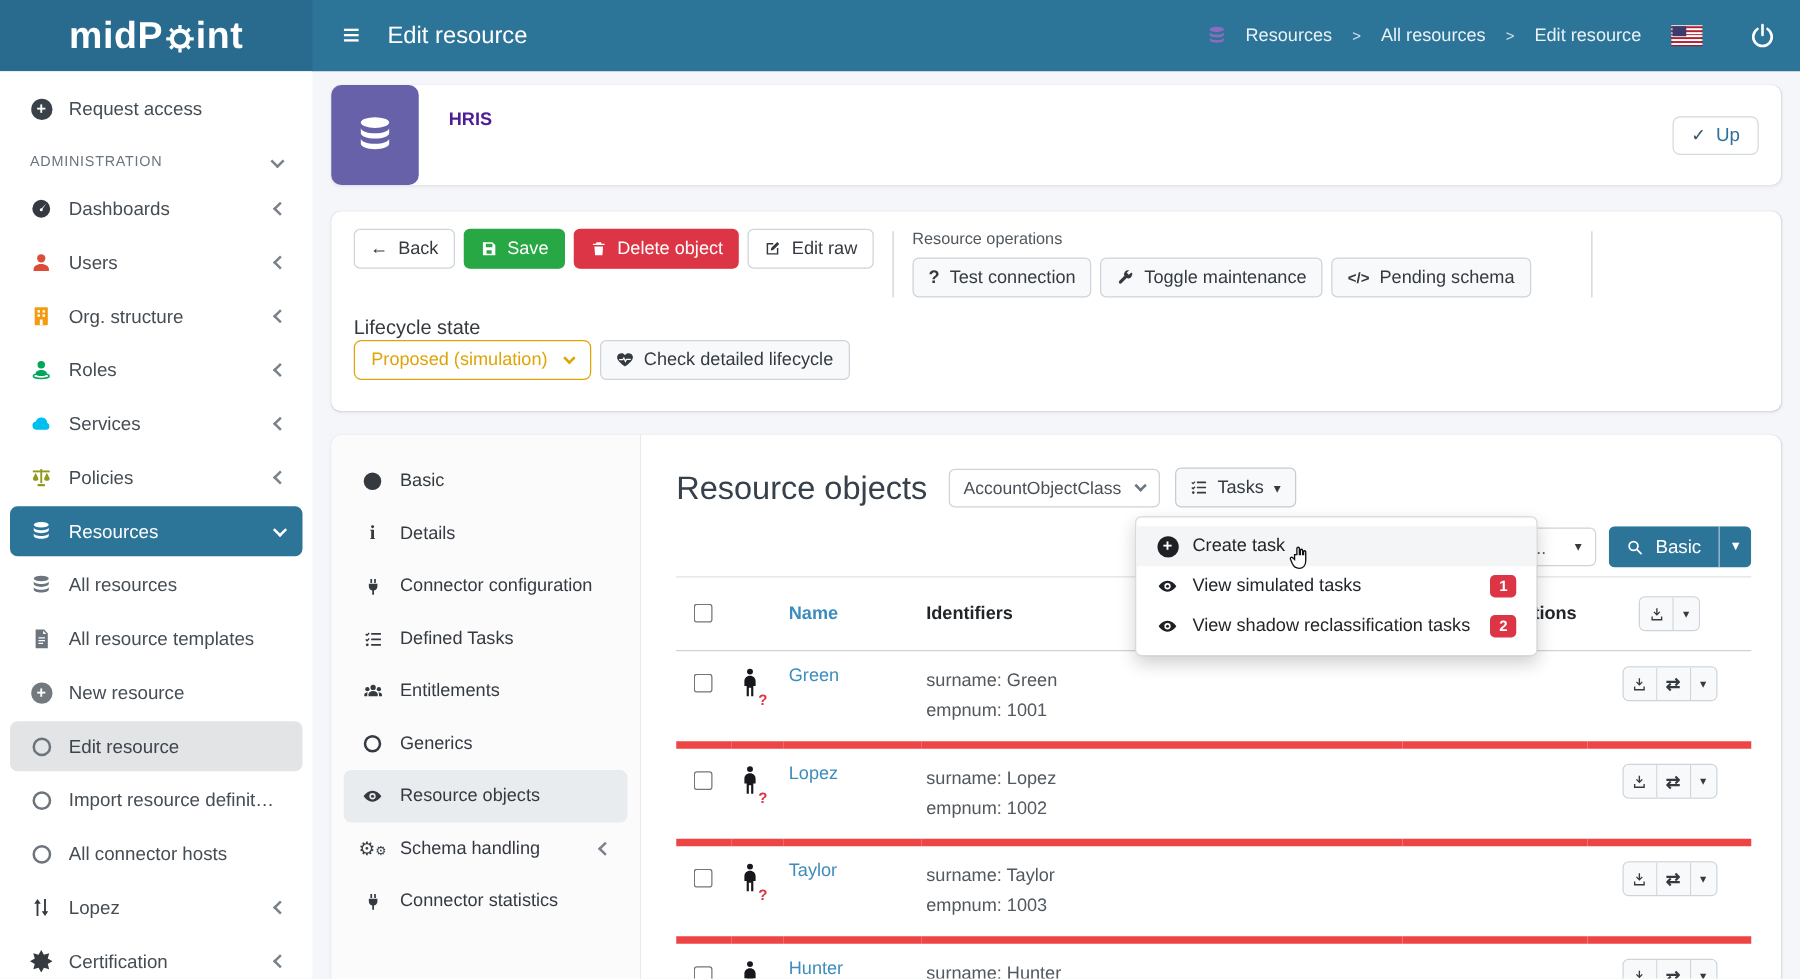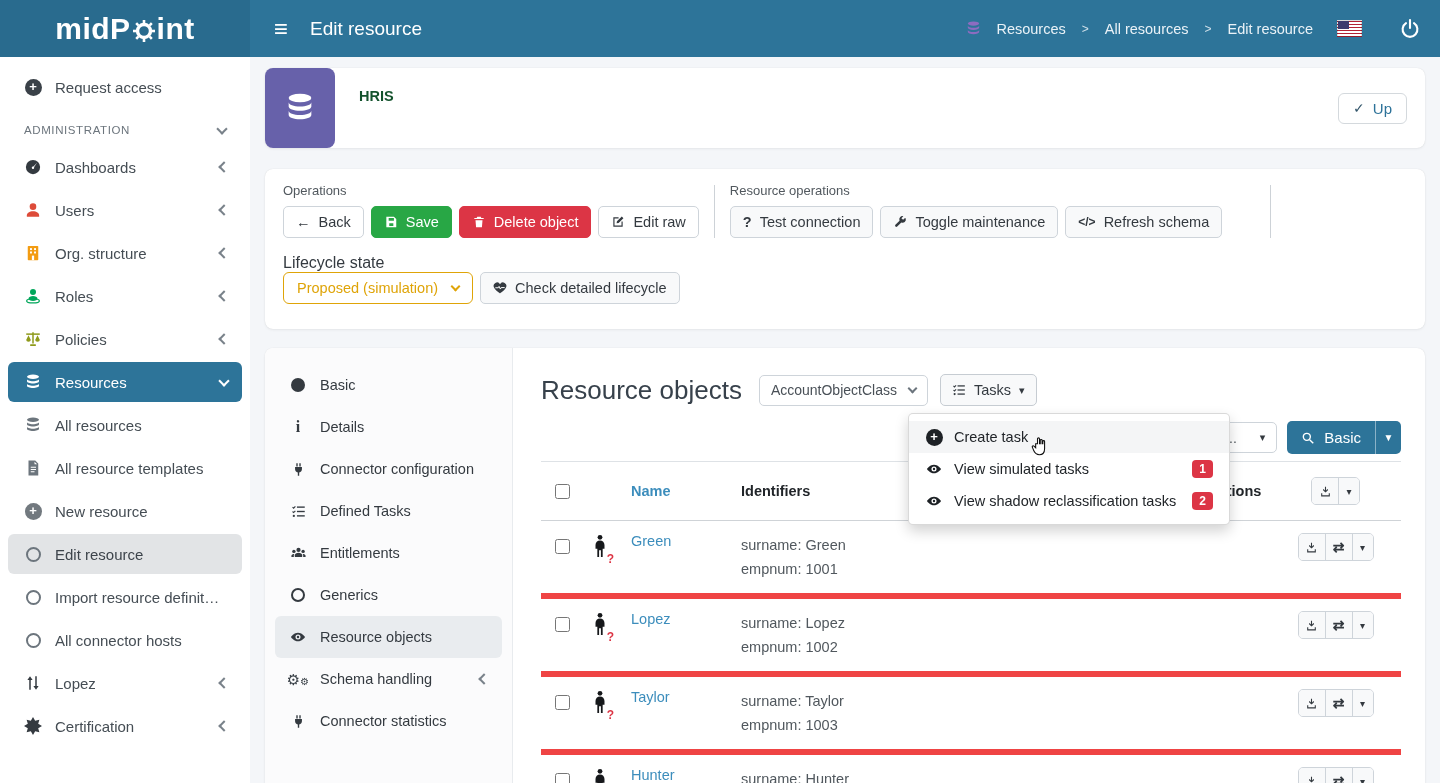--- a/index.html
+++ b/index.html
@@ -42,21 +42,21 @@
   .circle-plus { width:17px; height:17px; border-radius:50%; background:#3a4148; color:#fff; font-size:13px; line-height:16px; text-align:center; font-weight:bold; }
   .circle-plus.gray { background:#72797f; }
   .circle-o { width:15px; height:15px; border-radius:50%; border:2px solid #6c757d; display:inline-block; }
   .gear-txt { font-size:15px; color:#3a4148; line-height:1; }
 
   
   .card { background:#fff; border-radius:8px; box-shadow:0 0 1px rgba(0,0,0,.12), 0 1px 3px rgba(0,0,0,.06); }
   .hris-card { margin-top:11px; height:80px; display:flex; align-items:stretch; }
   .hris-icon { width:70px; background:#6761aa; border-radius:8px; display:flex; align-items:center; justify-content:center; color:#fff; }
   .hris-icon svg { width:34px; height:34px; }
-  .hris-name { font-size:14.5px; font-weight:bold; color:#14532d; padding:20px 0 0 24px; }
+  .hris-name { font-size:14.5px; font-weight:bold; color:#4c1d95; padding:20px 0 0 24px; }
   .up-btn { margin:auto 18px auto auto; background:#fff; border:1px solid #d4d9dd; border-radius:6px; color:#2d7299; font-size:15px; padding:6px 14px; display:flex; align-items:center; gap:8px; cursor:pointer; }
   .up-check { color:#33566b; font-size:14px; }
 
   .ops-card { margin-top:21px; height:160px; padding:14px 18px; }
   .ops-row1 { display:flex; align-items:stretch; }
   .ops-group .grp-label { font-size:13px; color:#51585e; margin-bottom:8px; }
   .btn-row { display:flex; gap:7px; }
   .btn { display:inline-flex; align-items:center; gap:8px; height:32px; padding:0 12px; border-radius:5px; border:1px solid #ced4da; background:#fff; color:#343a40; font-size:14.5px; cursor:pointer; white-space:nowrap; }
   .btn svg { width:14px; height:14px; }
   .btn.green { background:#28a745; border-color:#28a745; color:#fff; }
@@ -225,20 +225,29 @@
           <svg viewBox="0 0 24 24" fill="currentColor">
             <circle cx="12" cy="6.5" r="4"></circle>
             <path d="M12 12c-3 0-6 1.4-6 3.6 0 1.6 2.6 2.9 6 2.9s6-1.3 6-2.9c0-2.2-3-3.6-6-3.6z"></path>
             <ellipse cx="12" cy="18.5" rx="8.5" ry="2.6" fill="none" stroke="currentColor" stroke-width="1.6"></ellipse>
           </svg>
         </span>
       <span class="lbl">Roles</span>
       <span class="chev left ml-auto"></span>
     </div>
     <div class="side-item">
+      <span class="icon16 ic-cyan">
+          <svg viewBox="0 0 24 24" fill="currentColor">
+            <path d="M7 18.5a4.5 4.5 0 01-.8-8.9A6.3 6.3 0 0118.4 11 4 4 0 0118 18.5H7z"></path>
+          </svg>
+        </span>
+      <span class="lbl">Services</span>
+      <span class="chev left ml-auto"></span>
+    </div>
+    <div class="side-item">
       <span class="icon16 ic-olive">
           <svg viewBox="0 0 24 24" fill="currentColor">
             <rect x="11" y="3" width="2" height="15"></rect>
             <rect x="3" y="4.5" width="18" height="2"></rect>
             <rect x="8" y="19" width="8" height="2.4" rx="1"></rect>
             <path d="M6 7l-3 6h6L6 7zm0 8.5c-1.8 0-3-.9-3-2.5h6c0 1.6-1.2 2.5-3 2.5zM18 7l-3 6h6l-3-6zm0 8.5c-1.8 0-3-.9-3-2.5h6c0 1.6-1.2 2.5-3 2.5z"></path>
           </svg>
         </span>
       <span class="lbl">Policies</span>
       <span class="chev left ml-auto"></span>
@@ -336,21 +345,20 @@
       <div class="hris-name">HRIS</div>
       <button class="up-btn">
         <span class="up-check">✓</span>
         <span>Up</span>
       </button>
     </section>
 
     <section class="card ops-card">
       <div class="ops-row1">
         <div class="ops-group">
-          <div class="grp-label">Operations</div>
           <div class="btn-row">
             <button class="btn">
                 <span>←</span>
                 <span>Back</span>
               </button>
             <button class="btn green">
                 <svg viewBox="0 0 24 24" fill="#fff">
                   <path d="M4 3h13l4 4v14H4V3zm4 2v5h9V5H8zm1 9v5h7v-5H9z"></path>
                 </svg>
                 <span>Save</span>
@@ -379,21 +387,21 @@
                 <span>Test connection</span>
               </button>
             <button class="btn light">
                 <svg viewBox="0 0 24 24" fill="currentColor">
                   <path d="M21.9 6.3a5.6 5.6 0 01-7.6 6.5l-7.1 7.1a2.2 2.2 0 01-3.1-3.1l7.1-7.1a5.6 5.6 0 016.5-7.6l-3.3 3.3 2.9 2.9 3.3-3.3c.6.4 1.1.8 1.3 1.3z"></path>
                 </svg>
                 <span>Toggle maintenance</span>
               </button>
             <button class="btn light">
                 <b style="font-size:12px">&lt;/&gt;</b>
-                <span>Refresh schema</span>
+                <span>Pending schema</span>
               </button>
           </div>
         </div>
         <div class="vdiv far"></div>
       </div>
       <div class="ops-row2">
         <div class="grp-label">Lifecycle state</div>
         <div class="btn-row">
           <div class="warn-select">
             <span>Proposed (simulation)</span>

